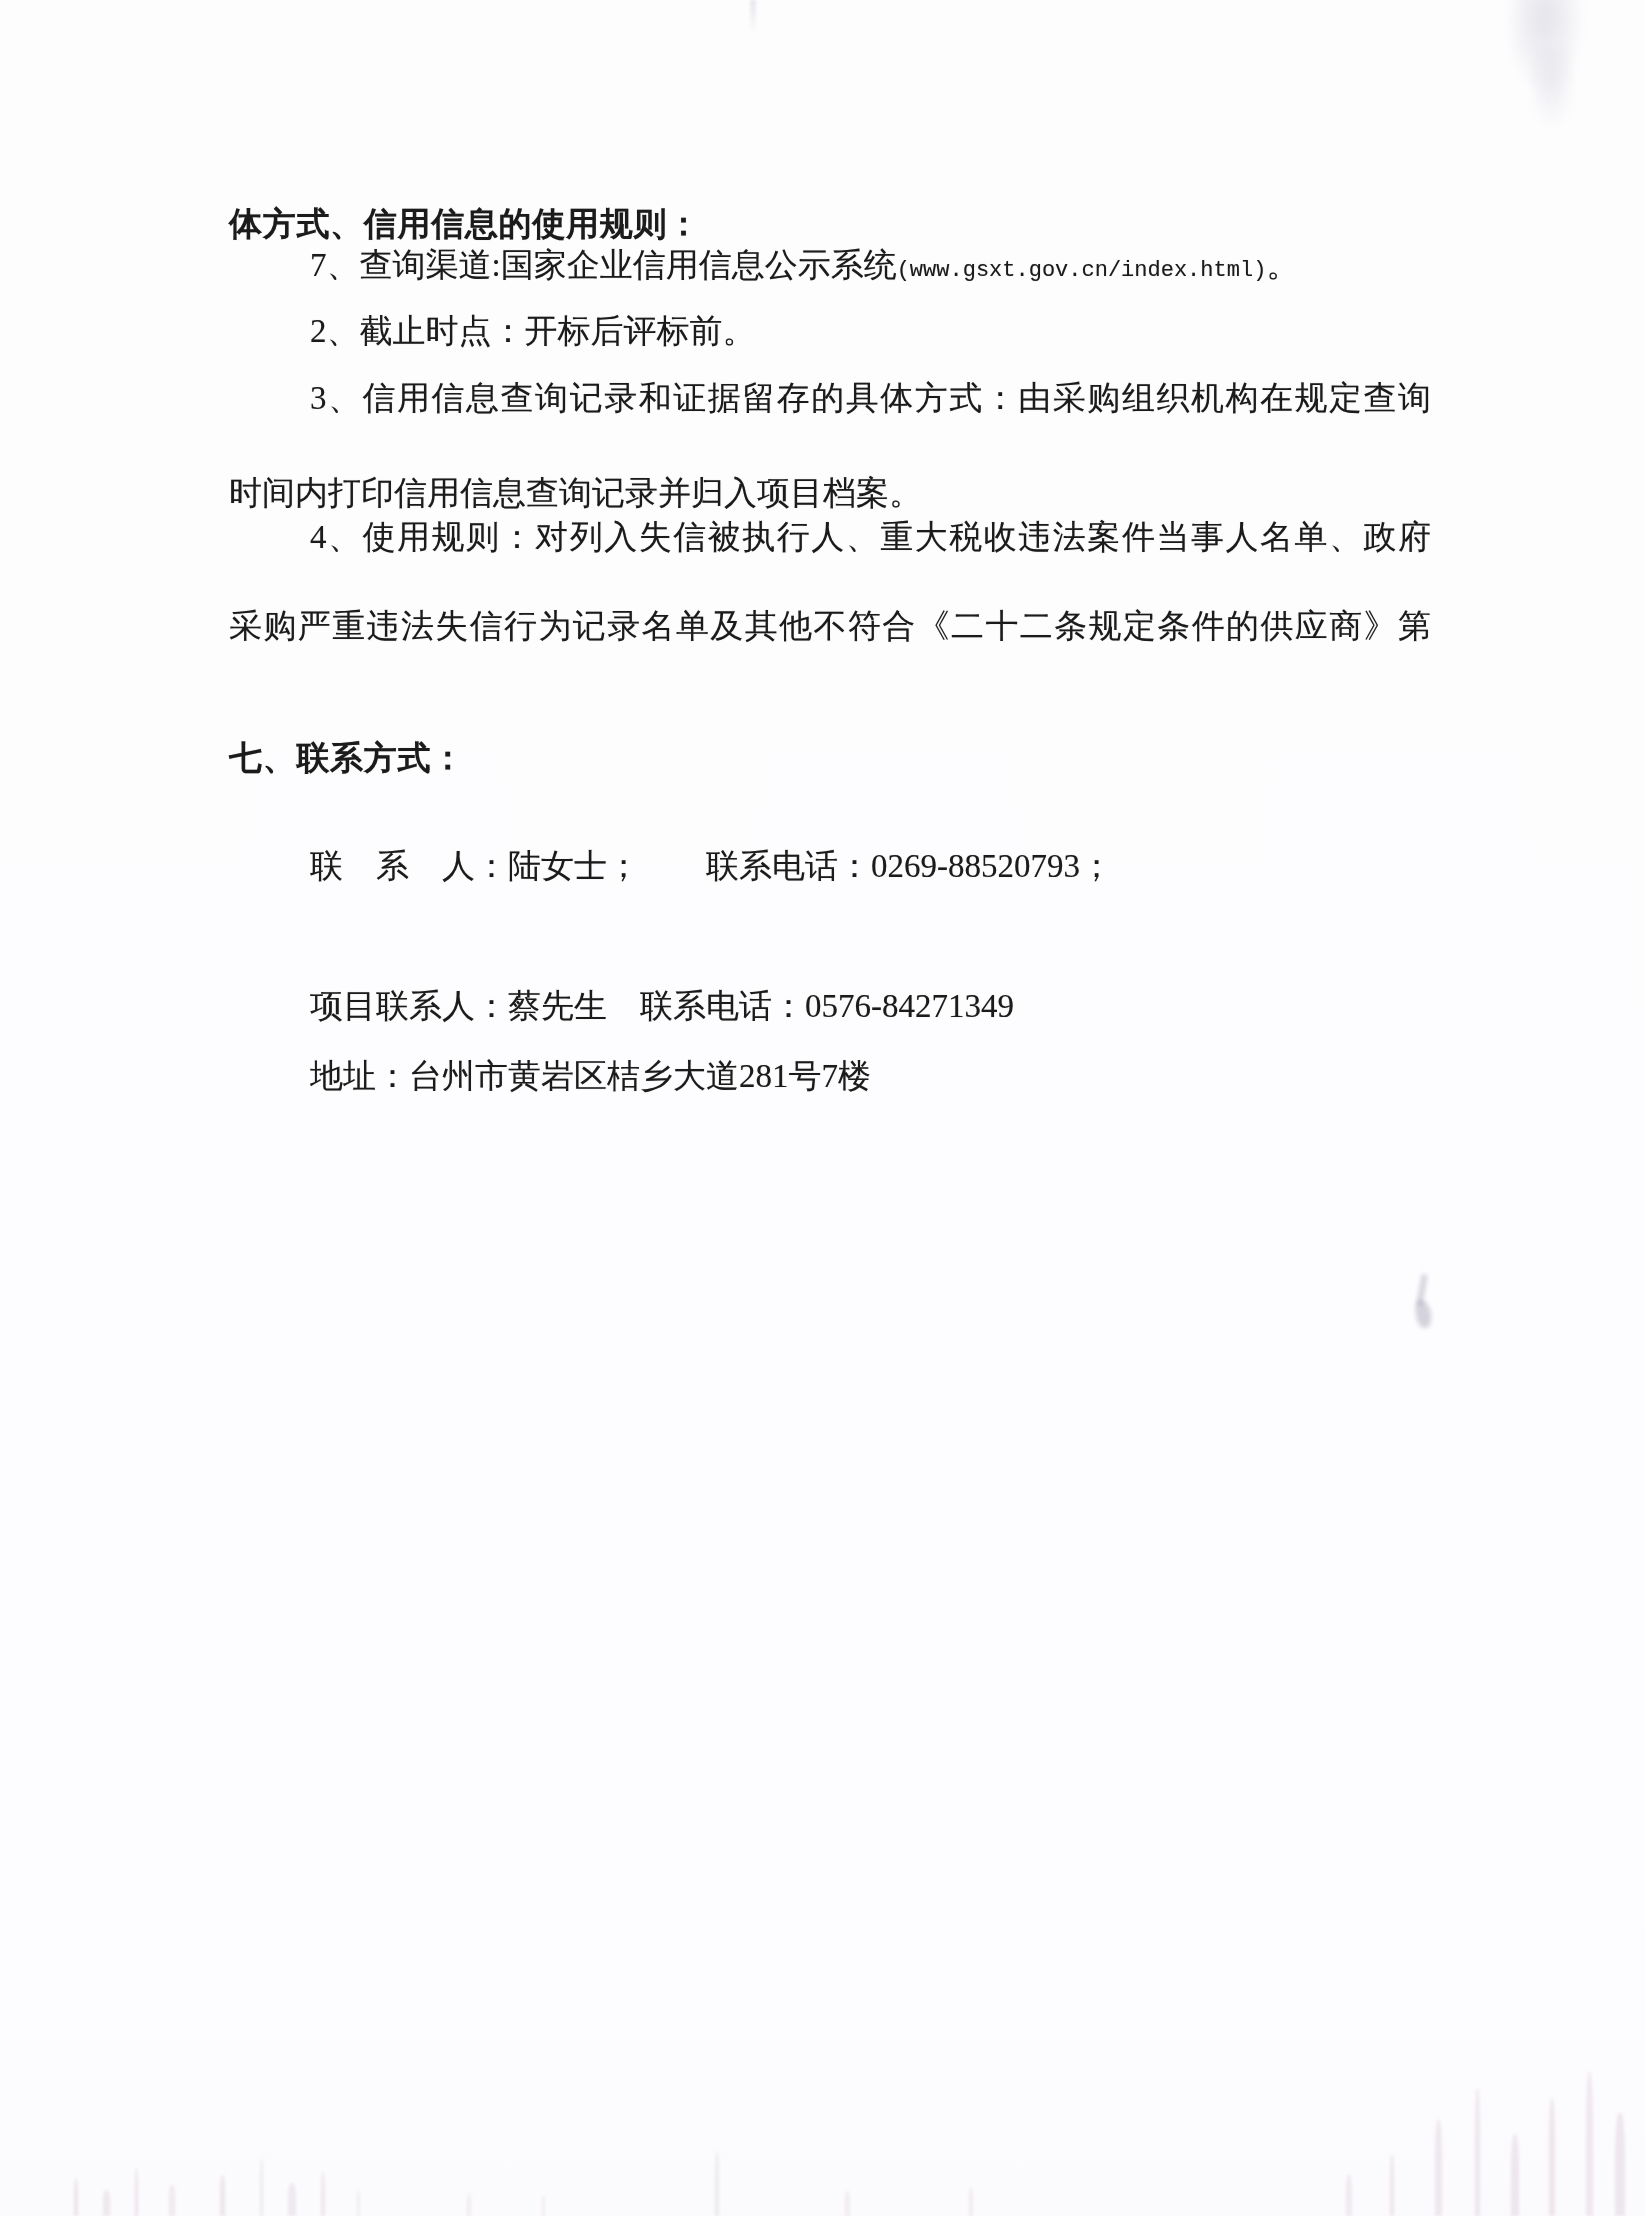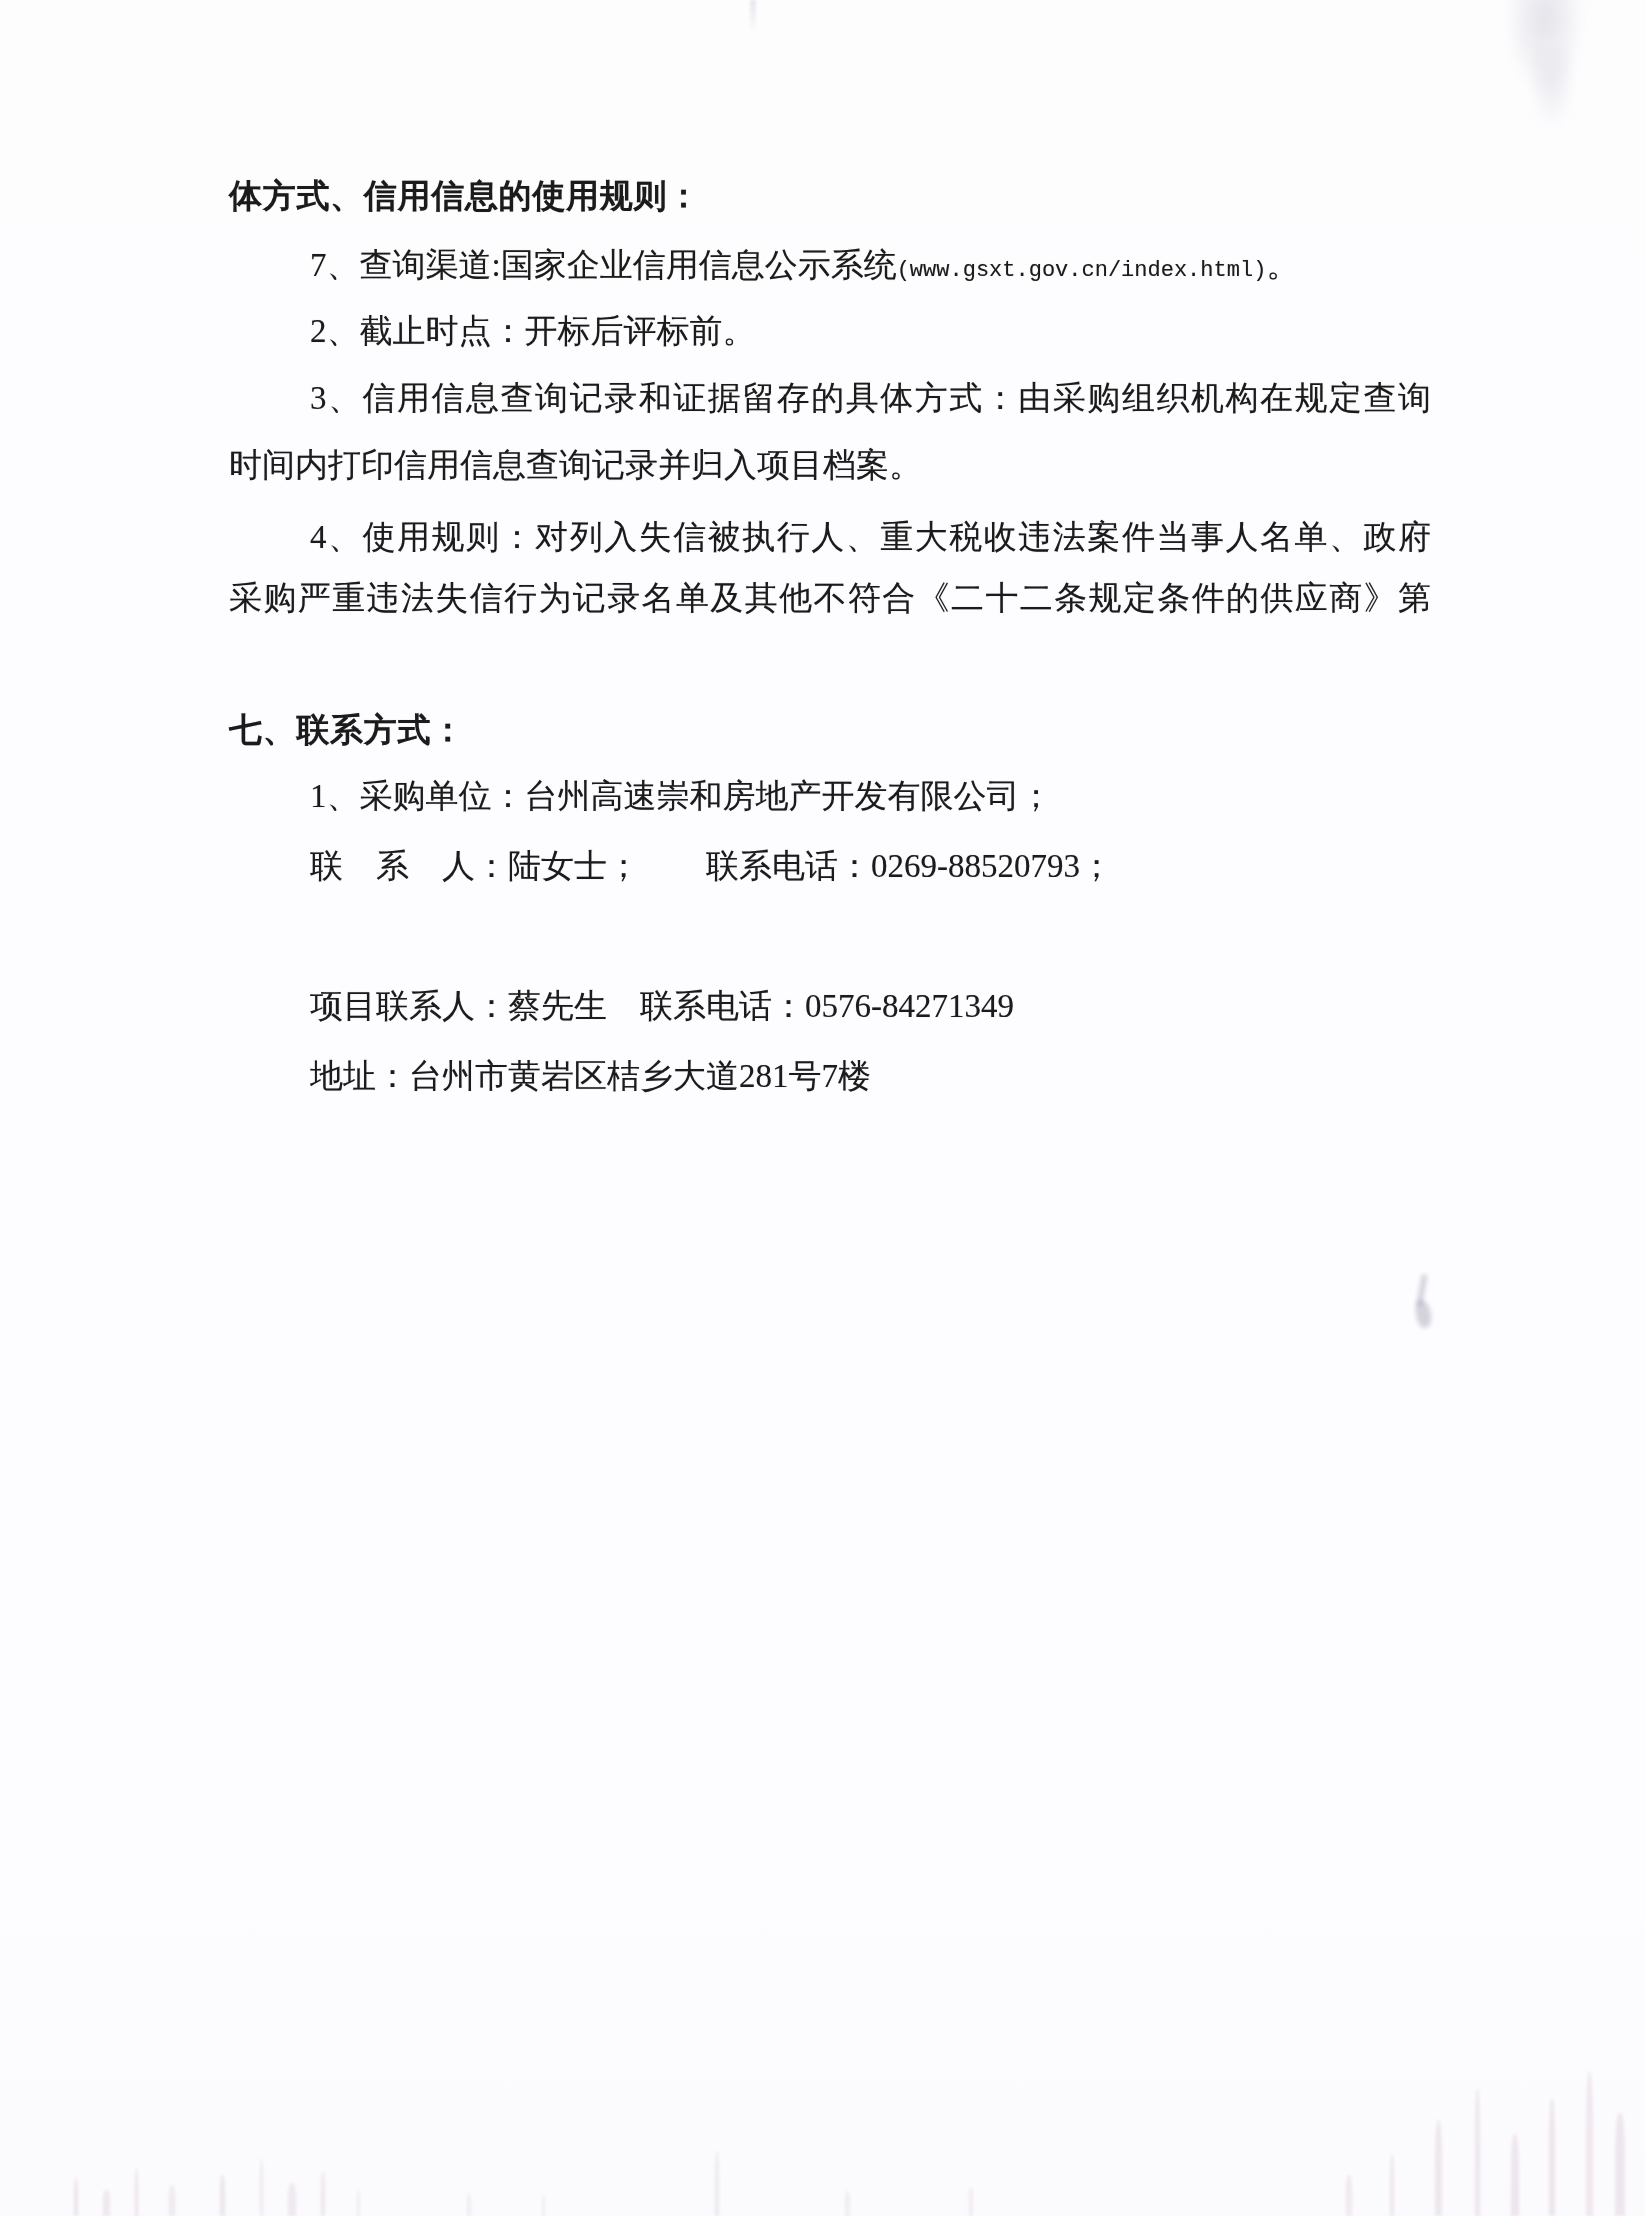--- a/index.html
+++ b/index.html
@@ -17,21 +17,21 @@
   }
   .line {
     position: absolute;
     font-size: 33px;
     line-height: 38px;
     color: #1b1b1b;
     text-shadow: 0 0 0.8px rgba(25,25,25,0.38);
     white-space: nowrap;
   }
   .indent  { left: 310px; }
-  .flush   { left: 229px; }
+  .flush   { left: 229px; margin-top: 28px; }
   .heading {
     font-family: "Liberation Sans", "DejaVu Sans", sans-serif;
     font-weight: 700;
     letter-spacing: 0.7px;
   }
   .justify {
     white-space: normal;
     text-align: justify;
     text-align-last: justify;
   }
@@ -97,21 +97,20 @@
 
   <div class="line flush" style="top:446px">时间内打印信用信息查询记录并归入项目档案。</div>
 
   <div class="line indent justify w-item" style="top:518px">4、使用规则：对列入失信被执行人、重大税收违法案件当事人名单、政府</div>
 
   <div class="line flush justify w-flush" style="top:579px">采购严重违法失信行为记录名单及其他不符合《二十二条规定条件的供应商》第</div>
 
 
   <div class="line flush heading" style="top:711px">七、联系方式：</div>
 
-  <div class="line indent" style="top:777px">1、采购单位：台州高速崇和房地产开发有限公司；</div>
 
   <div class="line indent" style="top:847px">联　系　人：陆女士；　　联系电话：0269-88520793；</div>
 
 
   <div class="line indent" style="top:987px">项目联系人：蔡先生　联系电话：0576-84271349</div>
 
   <div class="line indent" style="top:1057px">地址：台州市黄岩区桔乡大道281号7楼</div>
 
   <div class="artifact blob-tr-1"></div>
   <div class="artifact blob-tr-2"></div>

